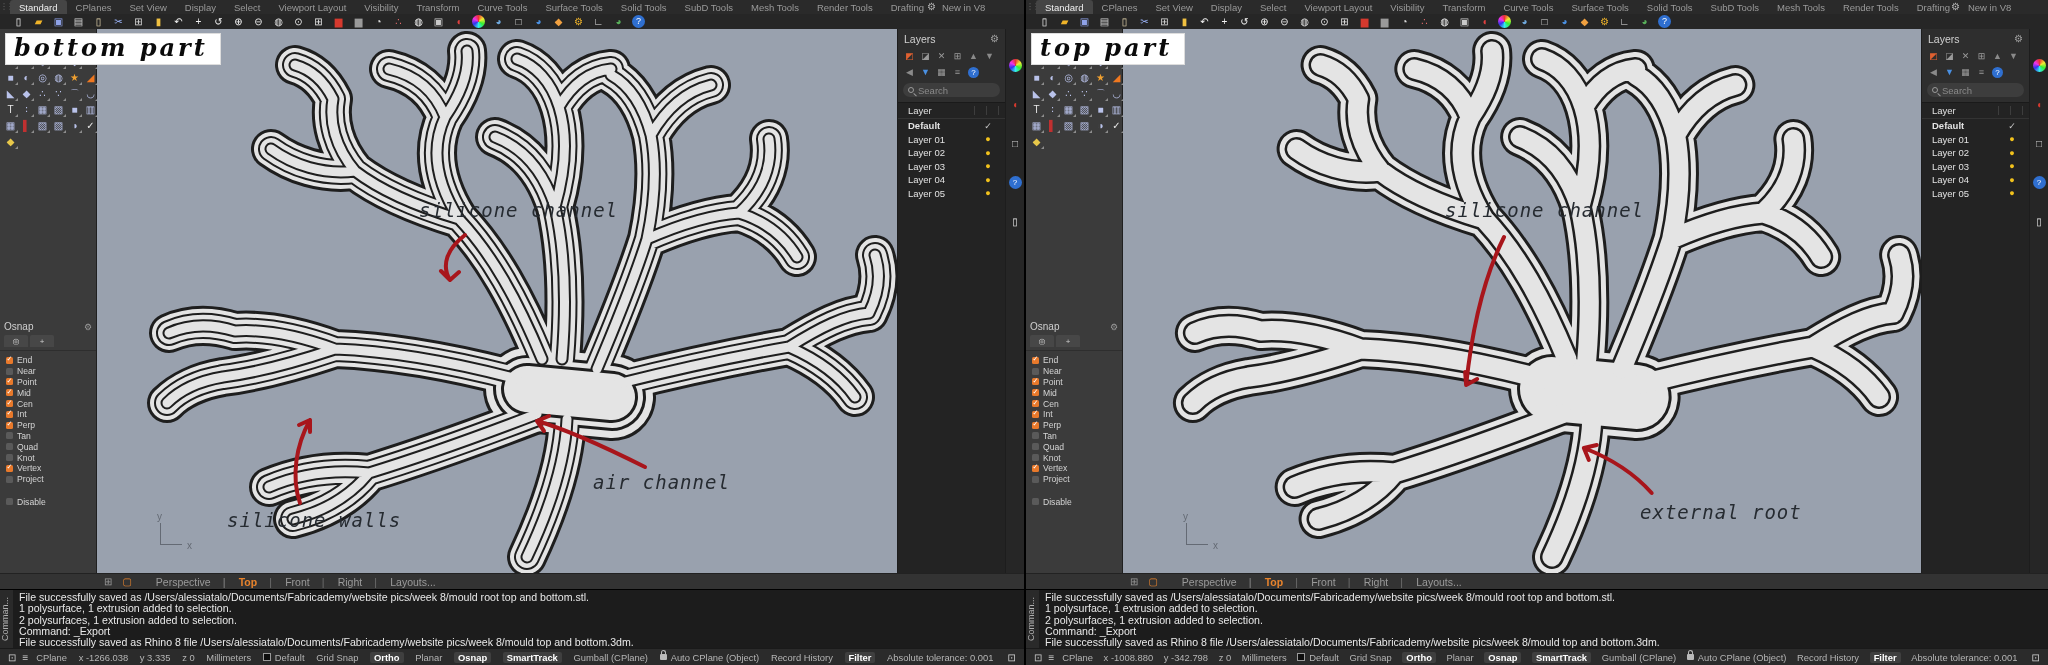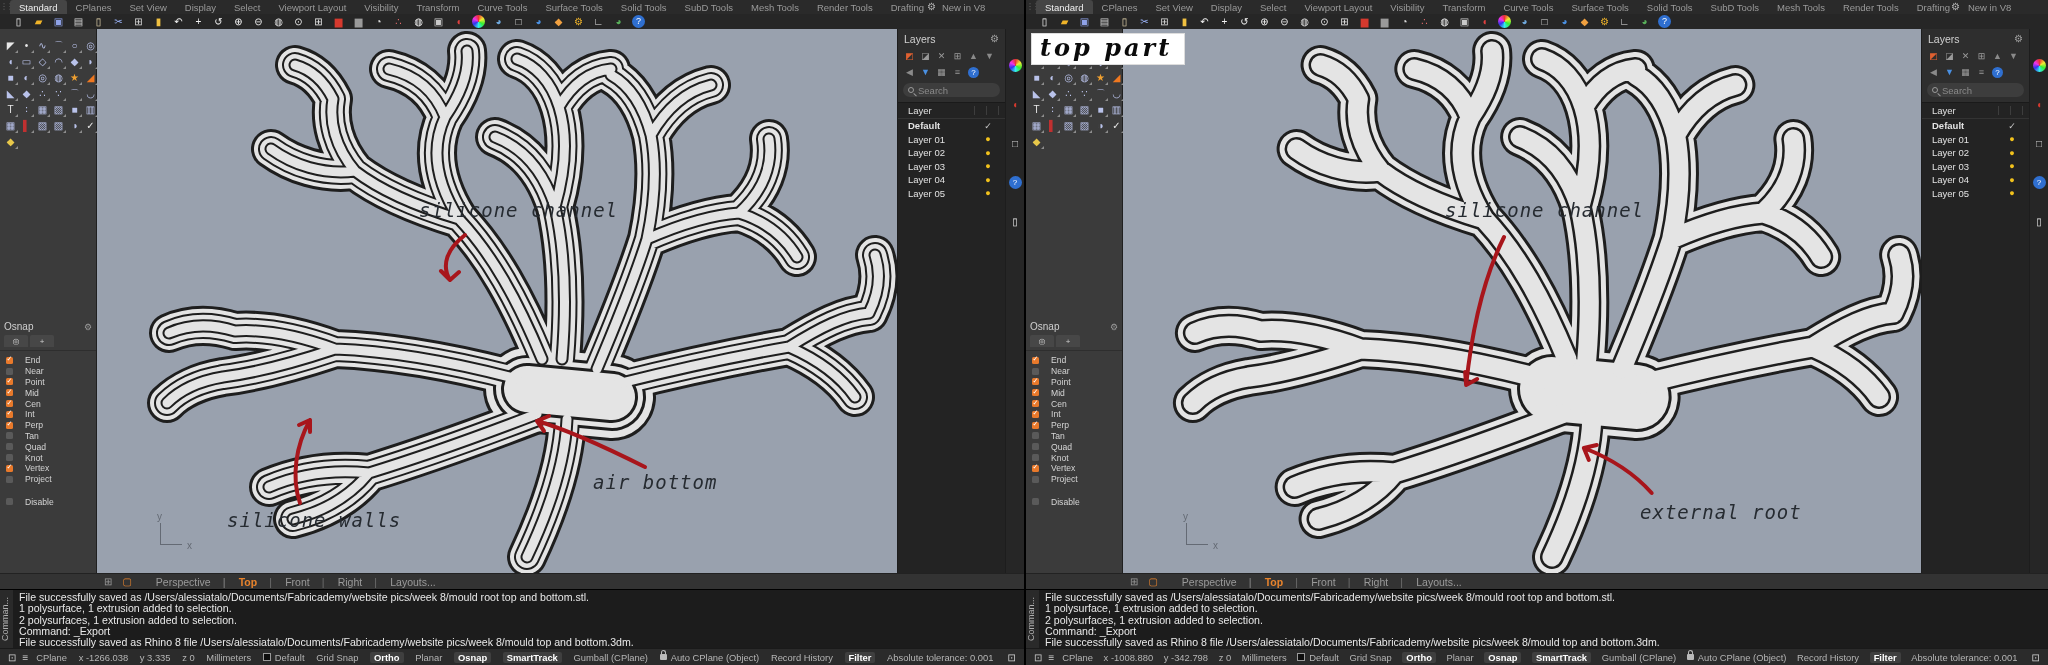--- a/index.html
+++ b/index.html
@@ -36,21 +36,21 @@
     font-size:10px;color:#b9c2ea;position:relative;}
   .tool::after{content:"";position:absolute;right:0;bottom:0;border-left:3px solid transparent;
     border-bottom:3px solid #8d8d8d;}
   .osnap{position:absolute;left:0;right:0;top:290px;color:#c9c9c9;}
   .osnap-title{font-size:10px;color:#cfcfcf;padding:2px 4px;display:flex;justify-content:space-between;align-items:center;}
   .osnap-gear{color:#9a9a9a;font-size:9px;}
   .osnap-tabs{display:flex;gap:2px;padding:1px 4px 3px;border-bottom:1px solid #2e2e2e;}
   .osnap-tab{width:24px;height:12px;background:#474747;border-radius:2px 2px 0 0;color:#cfcfcf;
     font-size:8px;display:flex;align-items:center;justify-content:center;}
   .osnap-list{padding:4px 0 0 6px;}
-  .osopt{display:flex;align-items:center;gap:12px;height:10.8px;font-size:8.6px;color:#d5d5d5;}
+  .osopt{display:flex;align-items:center;gap:4px;height:10.8px;font-size:8.6px;color:#d5d5d5;}
   .cb{width:7px;height:7px;border-radius:1.5px;background:#5a5a5a;flex:none;position:relative;}
   .cb.on{background:#e8792b;}
   .cb.on::after{content:"✓";position:absolute;left:0.5px;top:-1.5px;font-size:7px;color:#fff;}
   .os-disable{margin-top:12px;}
 
   
   .viewport{flex:1;position:relative;background:#99a1ae;min-width:0;overflow:hidden;}
   .shape{position:absolute;inset:0;width:100%;height:100%;}
   .shape use{fill:none;stroke-linecap:round;stroke-linejoin:round;}
   .shape .dk{stroke:#1e1e1e;}
@@ -205,20 +205,21 @@
         <span class="tbico" style="color:#d8d8d8">□</span>
         <span class="tbico" style="color:#4a90e2">◕</span>
         <span class="tbico" style="color:#f0a040">◆</span>
         <span class="tbico" style="color:#f0b429">⚙</span>
         <span class="tbico" style="color:#e0e0e0">∟</span>
         <span class="tbico" style="color:#58b05a">◕</span>
         <span class="tbico" style="background:#2f6fd0;color:#fff;border-radius:50%;font-size:9px">?</span>
       </div>
 
   <div class="content">
+    <div class="part-label">bottom part</div>
 
     <div class="palette">
       <div class="tools">
 
       <span class="tool" style="color:#e8e8e8">◤</span>
             <span class="tool" style="color:#e8e8e8">•</span>
             <span class="tool">∿</span>
             <span class="tool">⌒</span>
             <span class="tool">○</span>
             <span class="tool">◎</span>
@@ -349,21 +350,21 @@
             <div class="anno-wrap">
             <svg class="arrow-svg" viewBox="0 0 800 544" preserveAspectRatio="none">
               <path d="M203,474 C194,448 199,416 213,391 M213,391 l-11,5 M213,391 l0,12"></path>
             </svg>
             <div class="anno-text" style="left:130px;top:480px">silicone walls</div>
           </div>
             <div class="anno-wrap">
             <svg class="arrow-svg" viewBox="0 0 800 544" preserveAspectRatio="none">
               <path d="M548,438 C512,420 472,401 440,392 M440,392 l12,-5 M440,392 l7,10"></path>
             </svg>
-            <div class="anno-text" style="left:496px;top:442px">air bottom</div>
+            <div class="anno-text" style="left:496px;top:442px">air channel</div>
           </div>
           </div>
 
       <div class="axis">
         <span class="ax-l"></span>
         <span class="ax-y">y</span>
         <span class="ax-x">x</span>
       </div>
     </div>
 

